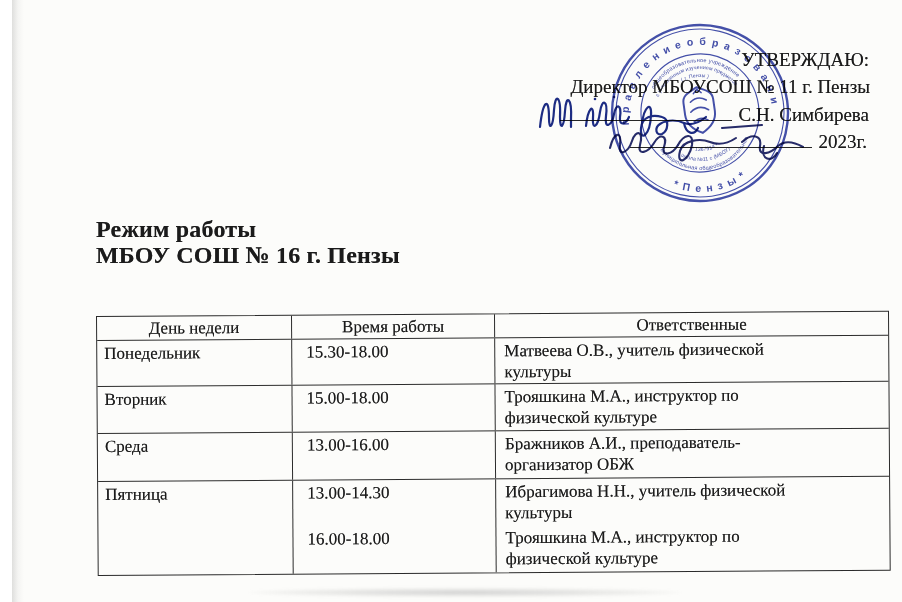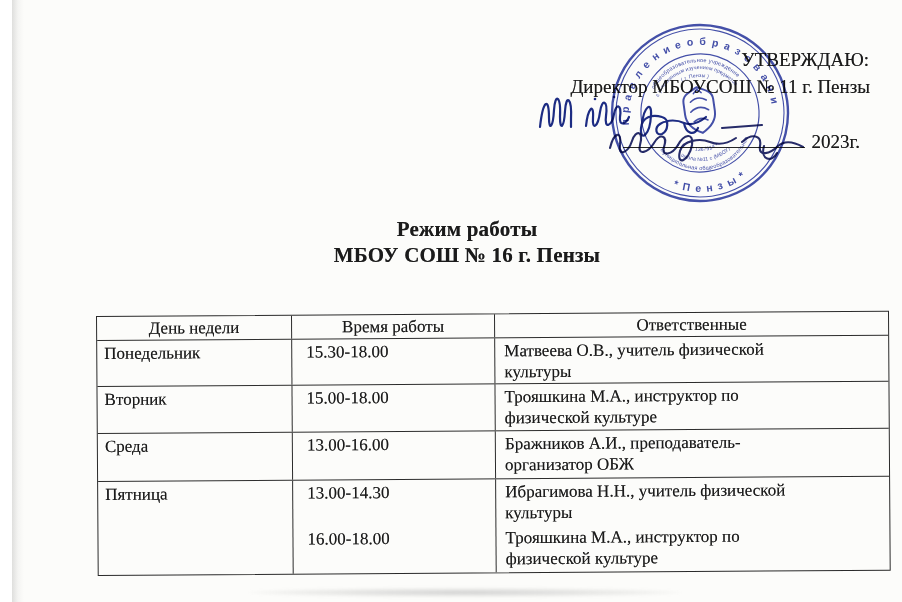--- a/index.html
+++ b/index.html
@@ -18,21 +18,21 @@
     position:absolute;left:0;top:0;width:12px;height:602px;
     background:linear-gradient(90deg,rgba(90,90,90,.18),rgba(120,120,120,.06) 6px,transparent 12px);
   }
   .soft{ text-shadow:0 0 .5px rgba(20,20,20,.6); }
 
   
   .appr{ position:absolute; white-space:nowrap; font-size:19px; }
   .appr1{ top:49px;  right:45px; }
   .appr2{ top:76px;  right:44px; }
   .appr3{ top:104px; right:45px; }
-  .appr4{ top:131px; right:54px;font-family:Liberation Serif, serif; }
+  .appr4{ top:131px; right:47px;font-family:Liberation Serif, serif; }
   .uline{
     display:inline-block;height:14px;margin-right:7px;
     border-bottom:1.6px solid #262626;
   }
   .u1{ width:172px; }
   .u2{ width:182px; }
 
   
   .stamp{
     position:absolute; left:596px; top:21px; width:184px; height:184px;
@@ -43,21 +43,21 @@
   .st-big{ font-size:10.5px; letter-spacing:1.4px; font-weight:bold; }
   .st-sm{ font-size:5.6px; letter-spacing:.2px; }
   .st-xs{ font-size:5.2px; letter-spacing:.1px; }
   .sig{ position:absolute; mix-blend-mode:multiply; }
   .sig1{ left:522px; top:86px;  width:200px; height:56px; }
   .sig2{ left:592px; top:116px; width:215px; height:50px; }
 
   
   .title{
     position:absolute; left:84px; top:217px; width:742px;
-    text-align:center; font-weight:bold; font-size:21px; line-height:25.5px;
+    text-align:left; font-weight:bold; font-size:24px; line-height:25.5px;
     letter-spacing:.2px;
   }
 
   
   .rtable{
     position:absolute; left:84px; top:316px; width:791px;
     border:1.6px solid #2a2a2a;
     transform:rotate(-0.38deg); transform-origin:0 0;
     font-size:17px; line-height:21px;
     background:transparent;
@@ -84,20 +84,21 @@
   }
 </style>
 </head>
 <body>
 
 <div class="page">
   <div class="edge-left"></div>
 
   <div class="appr appr1 soft">УТВЕРЖДАЮ:</div>
   <div class="appr appr2 soft">Директор МБОУСОШ № 11 г. Пензы</div>
+  <div class="appr appr3 soft"><span class="uline u1"></span><span>С.Н. Симбирева</span></div>
   <div class="appr appr4 soft"><span class="uline u2"></span><span>2023г.</span></div>
 
   <svg class="stamp" viewBox="0 0 184 184">
     <defs>
       <path id="arcOT" d="M 20 96 A 72 72 0 1 1 164 96" fill="none"></path>
       <path id="arcOB" d="M 17 96 A 75 75 0 0 0 167 96" fill="none"></path>
       <path id="arcT1" d="M 39 94 A 53 53 0 1 1 145 94" fill="none"></path>
       <path id="arcT2" d="M 47 93 A 45 45 0 1 1 137 93" fill="none"></path>
       <path id="arcT3" d="M 56 92 A 36 36 0 1 1 128 92" fill="none"></path>
       <path id="arcB1" d="M 41 98 A 51 51 0 0 0 143 98" fill="none"></path>

